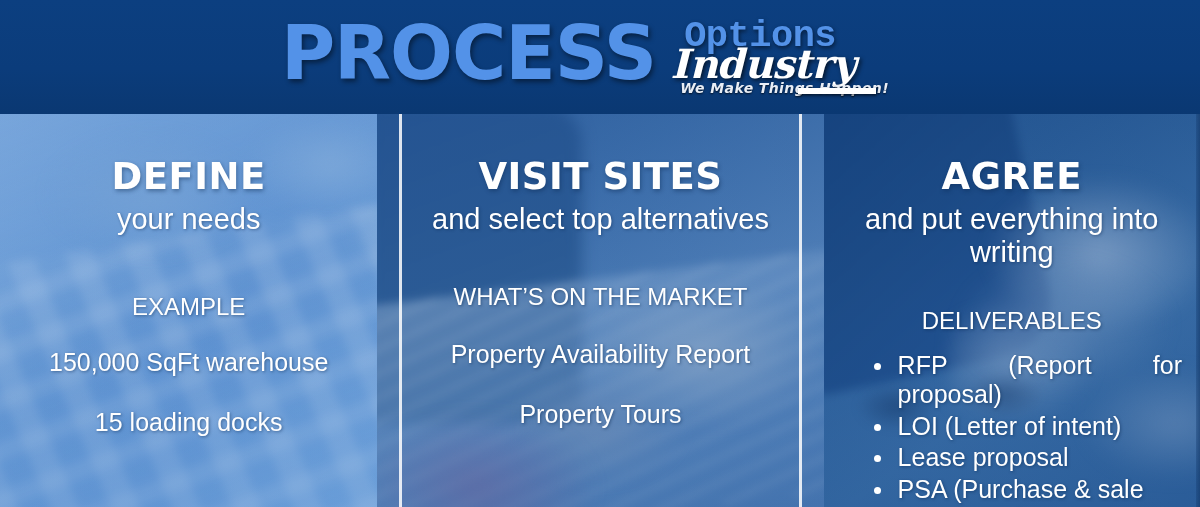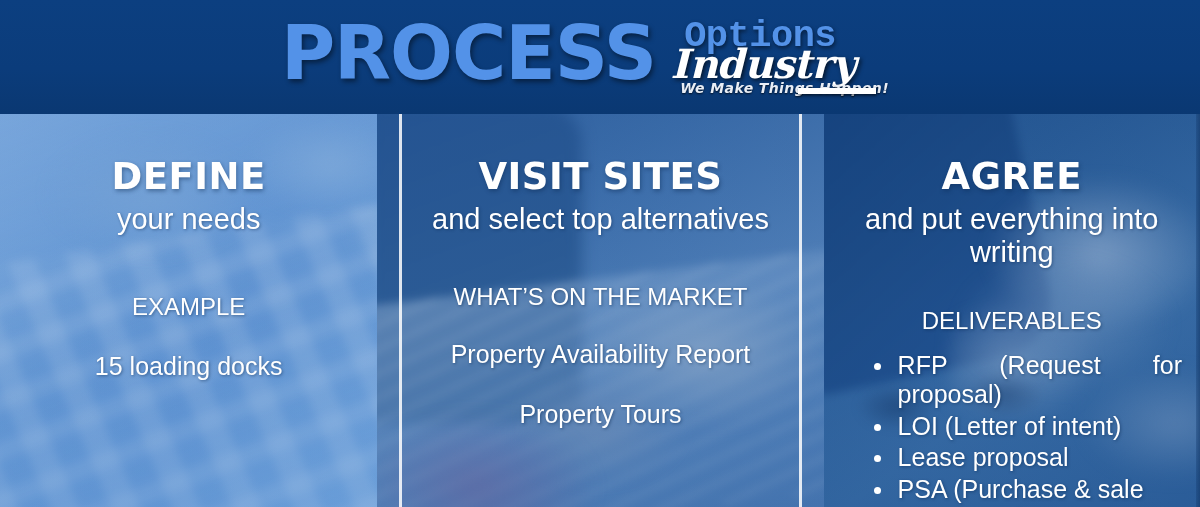--- a/index.html
+++ b/index.html
@@ -437,20 +437,21 @@
 
   <div class="columns">
 
     <div class="col col-1">
       <div class="col-bg bg1"></div>
       <div class="veil1"></div>
       <div class="col-content">
         <div class="heading">DEFINE</div>
         <div class="subheading">your needs</div>
         <div class="section-label c1-label">EXAMPLE</div>
+        <div class="body-line c1-l1">150,000 SqFt warehouse</div>
         <div class="body-line c1-l2">15 loading docks</div>
       </div>
     </div>
 
     <div class="col col-2">
       <div class="col-bg bg2"></div>
       <div class="hand2"></div>
       <div class="mauve2"></div>
       <div class="veil2"></div>
       <div class="col-content">
@@ -465,21 +466,21 @@
     <div class="col col-3">
       <div class="col-bg bg3"></div>
       <div class="shake3"></div>
       <div class="glasses3"></div>
       <div class="veil3"></div>
       <div class="col-content">
         <div class="heading">AGREE</div>
         <div class="subheading">and put everything into writing</div>
         <div class="section-label c3-label">DELIVERABLES</div>
         <ul class="bullets">
-          <li class="justify">RFP (Request for proposal)</li>
+          <li class="justify">RFP (Report for proposal)</li>
           <li>LOI (Letter of intent)</li>
           <li>Lease proposal</li>
           <li>PSA (Purchase &amp; sale agreement)</li>
         </ul>
       </div>
     </div>
 
   </div>
 
   <div class="divider divider-1" style="top:114px;"></div>

